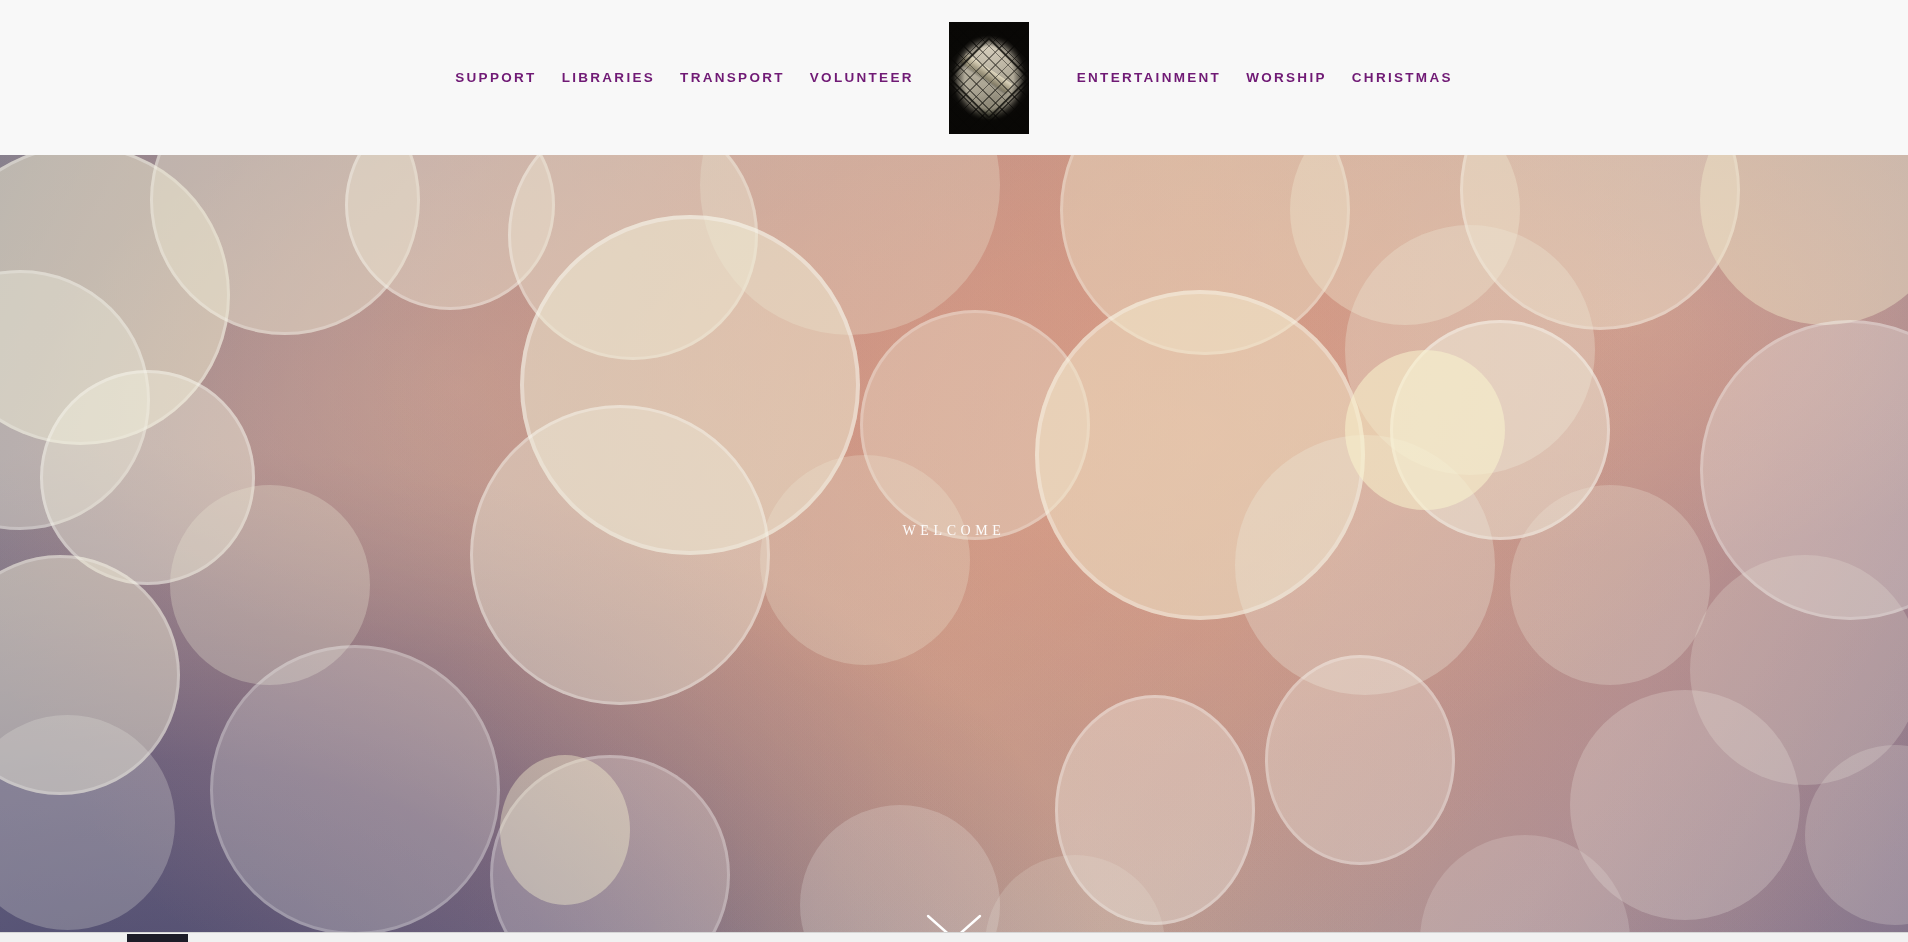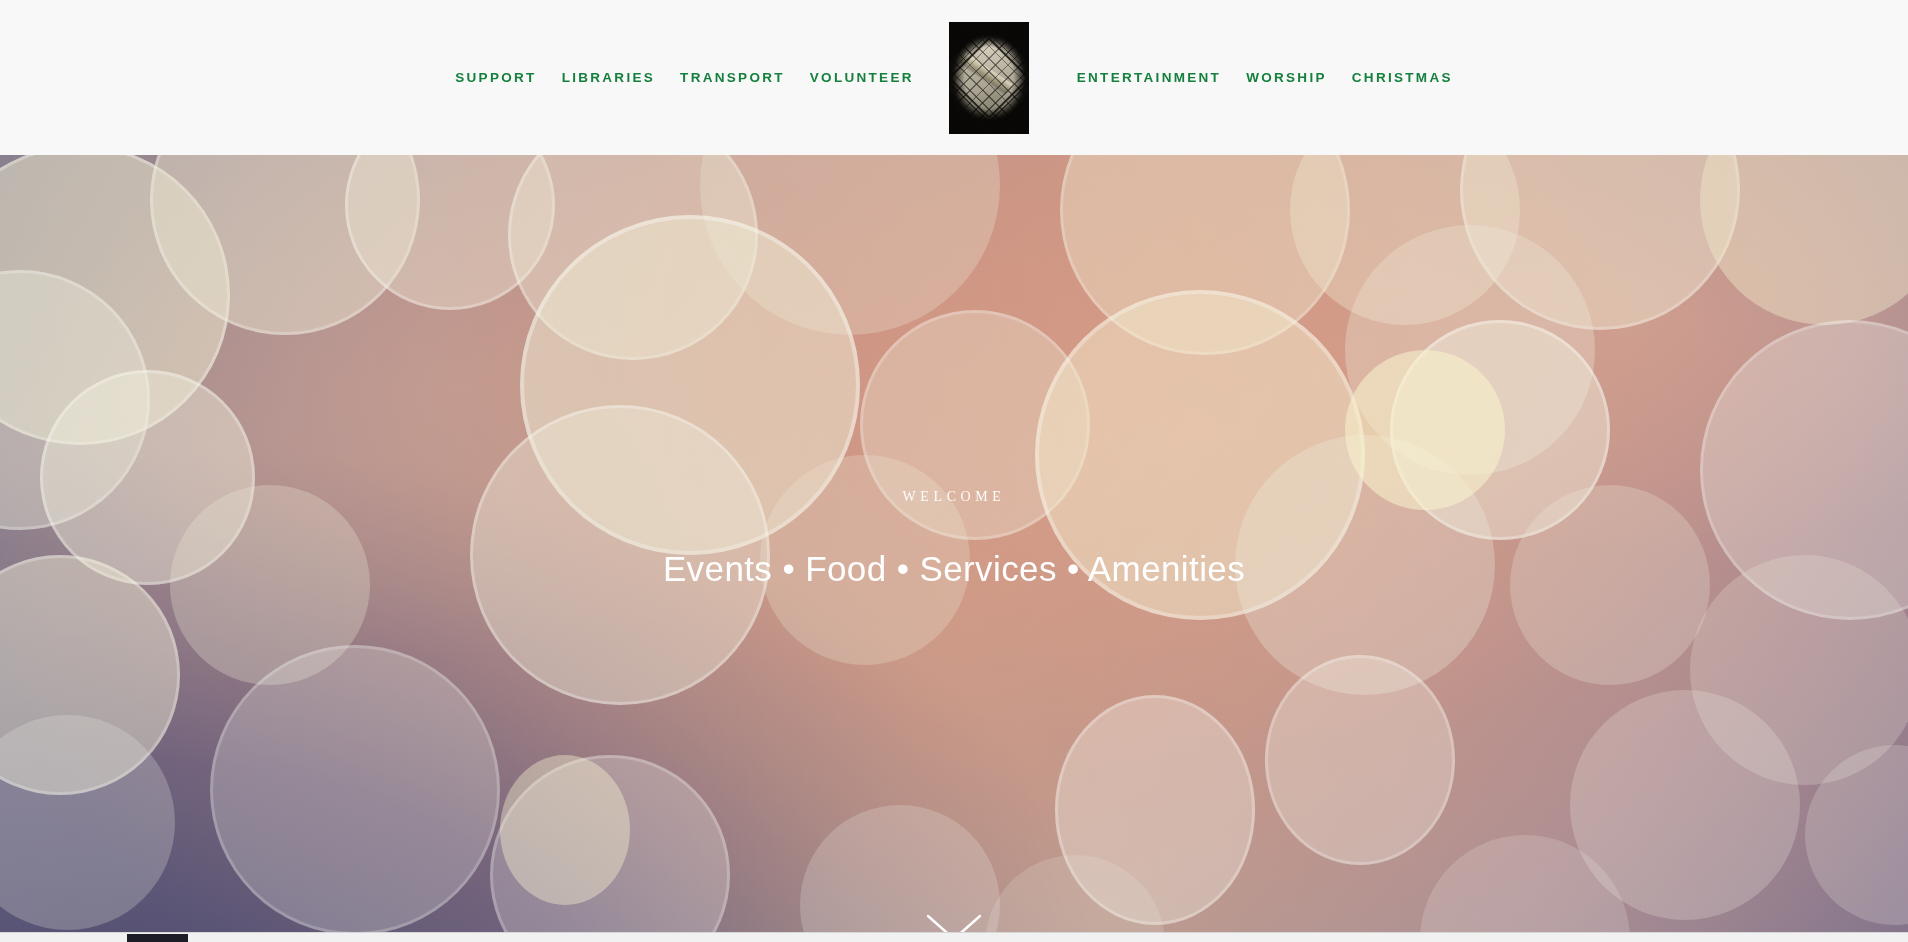--- a/index.html
+++ b/index.html
@@ -38,21 +38,21 @@
   }
 
   .nav-left  { justify-content: flex-end; gap: 25px; }
   .nav-right { justify-content: flex-start; gap: 25px; }
 
   .nav-link {
     font-family: "Liberation Sans", sans-serif;
     font-size: 13.5px;
     font-weight: 700;
     letter-spacing: 2.3px;
-    color: #15803d;
+    color: #701a75;
     text-transform: uppercase;
     text-decoration: none;
     white-space: nowrap;
     line-height: 1;
     cursor: pointer;
   }
 
   
   .nav-left  { margin-right: 35px; }
   .nav-right { margin-left: 48px; align-items: flex-end; }
@@ -330,21 +330,20 @@
       <span class="b" style="left:1420px; top:680px;  width:210px; height:210px; background:rgba(238,236,228,0.20);"></span>
       <span class="b" style="left:985px;  top:700px;  width:180px; height:180px; background:rgba(240,238,228,0.18);"></span>
 
       <span class="b" style="left:1345px; top:195px;  width:160px; height:160px; background:rgba(250,244,205,0.55);"></span>
       <span class="b" style="left:500px;  top:600px;  width:130px; height:150px; background:rgba(250,245,210,0.40);"></span>
 
     </div>
 
     <div class="hero-content">
       <div class="eyebrow">WELCOME</div>
-      <div class="hero-sub">Events • Food • Services • Amenities</div>
     </div>
 
     <a class="scroll-cue" href="#">
       <svg width="58" height="30" viewBox="0 0 58 30">
         <path d="M3 3 L29 26 L55 3" fill="none" stroke="#ffffff" stroke-width="2.4" stroke-linecap="round" stroke-linejoin="round"></path>
       </svg>
     </a>
 
   </section>
 

